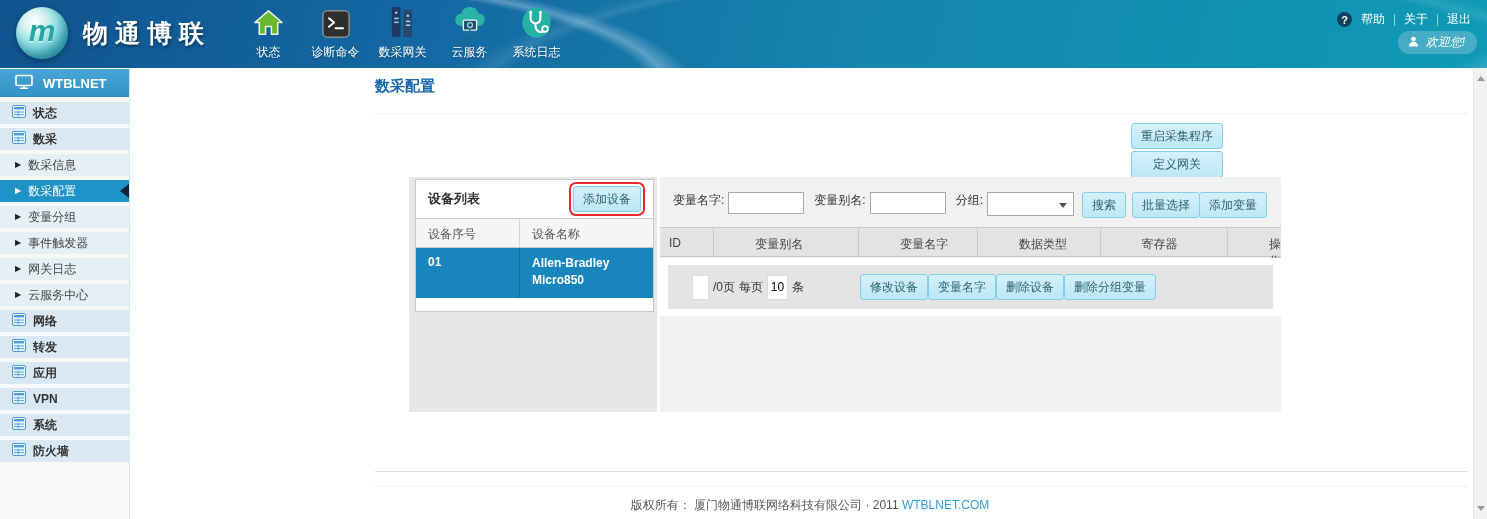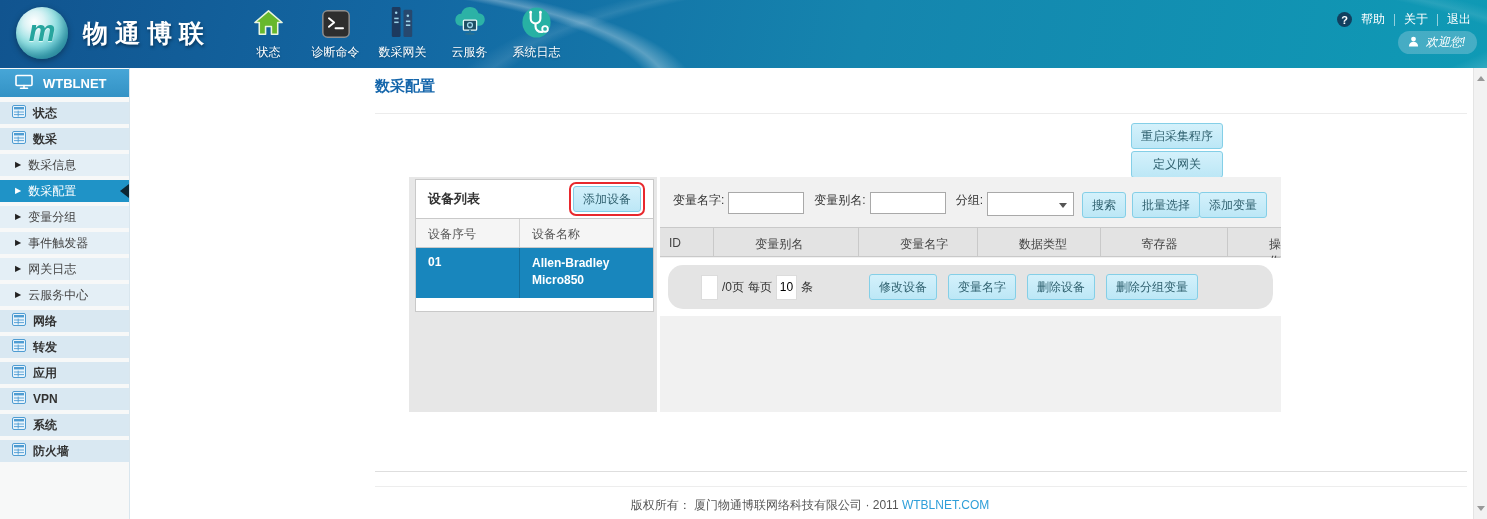--- a/index.html
+++ b/index.html
@@ -112,26 +112,26 @@
   
   .var-head { position:absolute; left:0; top:50px; width:100%; height:30px; display:flex; background:#e3e3e3;
     border-top:1px solid #c9c9c9; border-bottom:1px solid #c9c9c9; font-size:12px; color:#444;gap:32px; }
   .vh-cell { padding:8px 0 0 9px; border-right:1px solid #c9c9c9; }
   .vh-c0 { width:55px; } .vh-c1 { width:115px; } .vh-c2 { width:88px; }
   .vh-c3 { width:92px; } .vh-c4 { width:97px; } .vh-c5 { flex:1; border-right:none; }
 
   
   .pg-wrap { position:absolute; left:0; top:81px; width:100%; background:#fff; padding:7px 8px; }
   .pg-bar { background:#e4e4e4; height:44px; display:flex; align-items:center; font-size:12px; color:#333;
-    padding-left:33px;border-radius:15px; }
+    padding-left:24px; }
   .pg-input { width:17px; height:25px; border:1px solid #dcdcdc; background:#fff; margin-right:4px;
     text-align:center; font:inherit; padding:0; }
   .pg-per { width:21px; height:25px; border:1px solid #dcdcdc; background:#fff; margin:0 4px;
     text-align:center; font:inherit; padding:0; }
-  .pg-actions { margin-left:56px; display:flex; gap:11px; }
+  .pg-actions { margin-left:56px; display:flex; gap:0; }
 
   
   .divider-2 { position:absolute; left:228px; right:6px; top:403px; height:1px; background:#dedede; }
   .divider-3 { position:absolute; left:228px; right:6px; top:418px; height:1px; background:#ededed; }
   .footer { position:absolute; left:0; right:0; top:429px; text-align:center; font-size:12px; color:#555; }
   .footer .flink { color:#2f9fd9; text-decoration:none; cursor:pointer; }
 </style>
 </head>
 <body>
 

